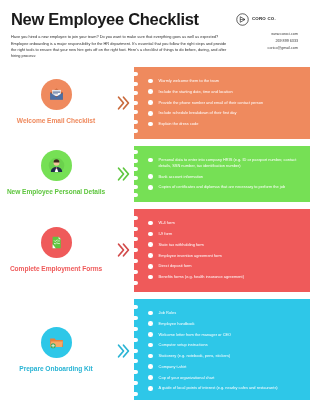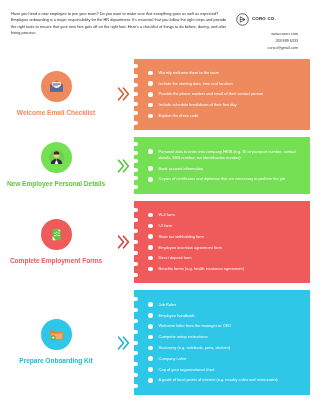--- a/index.html
+++ b/index.html
@@ -199,20 +199,21 @@
   .section-forms .panel { min-height: 62px; }
   .section-kit .panel { min-height: 78px; }
 </style>
 </head>
 <body>
 
 <div class="page">
 
   <div class="header">
     <div class="header-left">
+      <h1 class="page-title">New Employee Checklist</h1>
       <p class="intro">Have you hired a new employee to join your team? Do you want to make sure that everything goes as well as expected? Employee onboarding is a major responsibility for the HR department. It's essential that you follow the right steps and provide the right tools to ensure that your new hire gets off on the right foot. Here's a checklist of things to do before, during, and after hiring process:</p>
     </div>
     <div class="header-right">
       <div class="brand-row">
         <span class="brand-mark">
           <svg viewBox="0 0 26 26" width="13" height="13">
             <circle cx="13" cy="13" r="11.5" fill="none" stroke="#1a1a1a" stroke-width="1.4"></circle>
             <path d="M8.5 7.5 L18 13 L8.5 18.5 Z" fill="none" stroke="#1a1a1a" stroke-width="1.3" stroke-linejoin="round"></path>
             <path d="M8.5 13 L18 13" stroke="#1a1a1a" stroke-width="1.1"></path>
           </svg>

